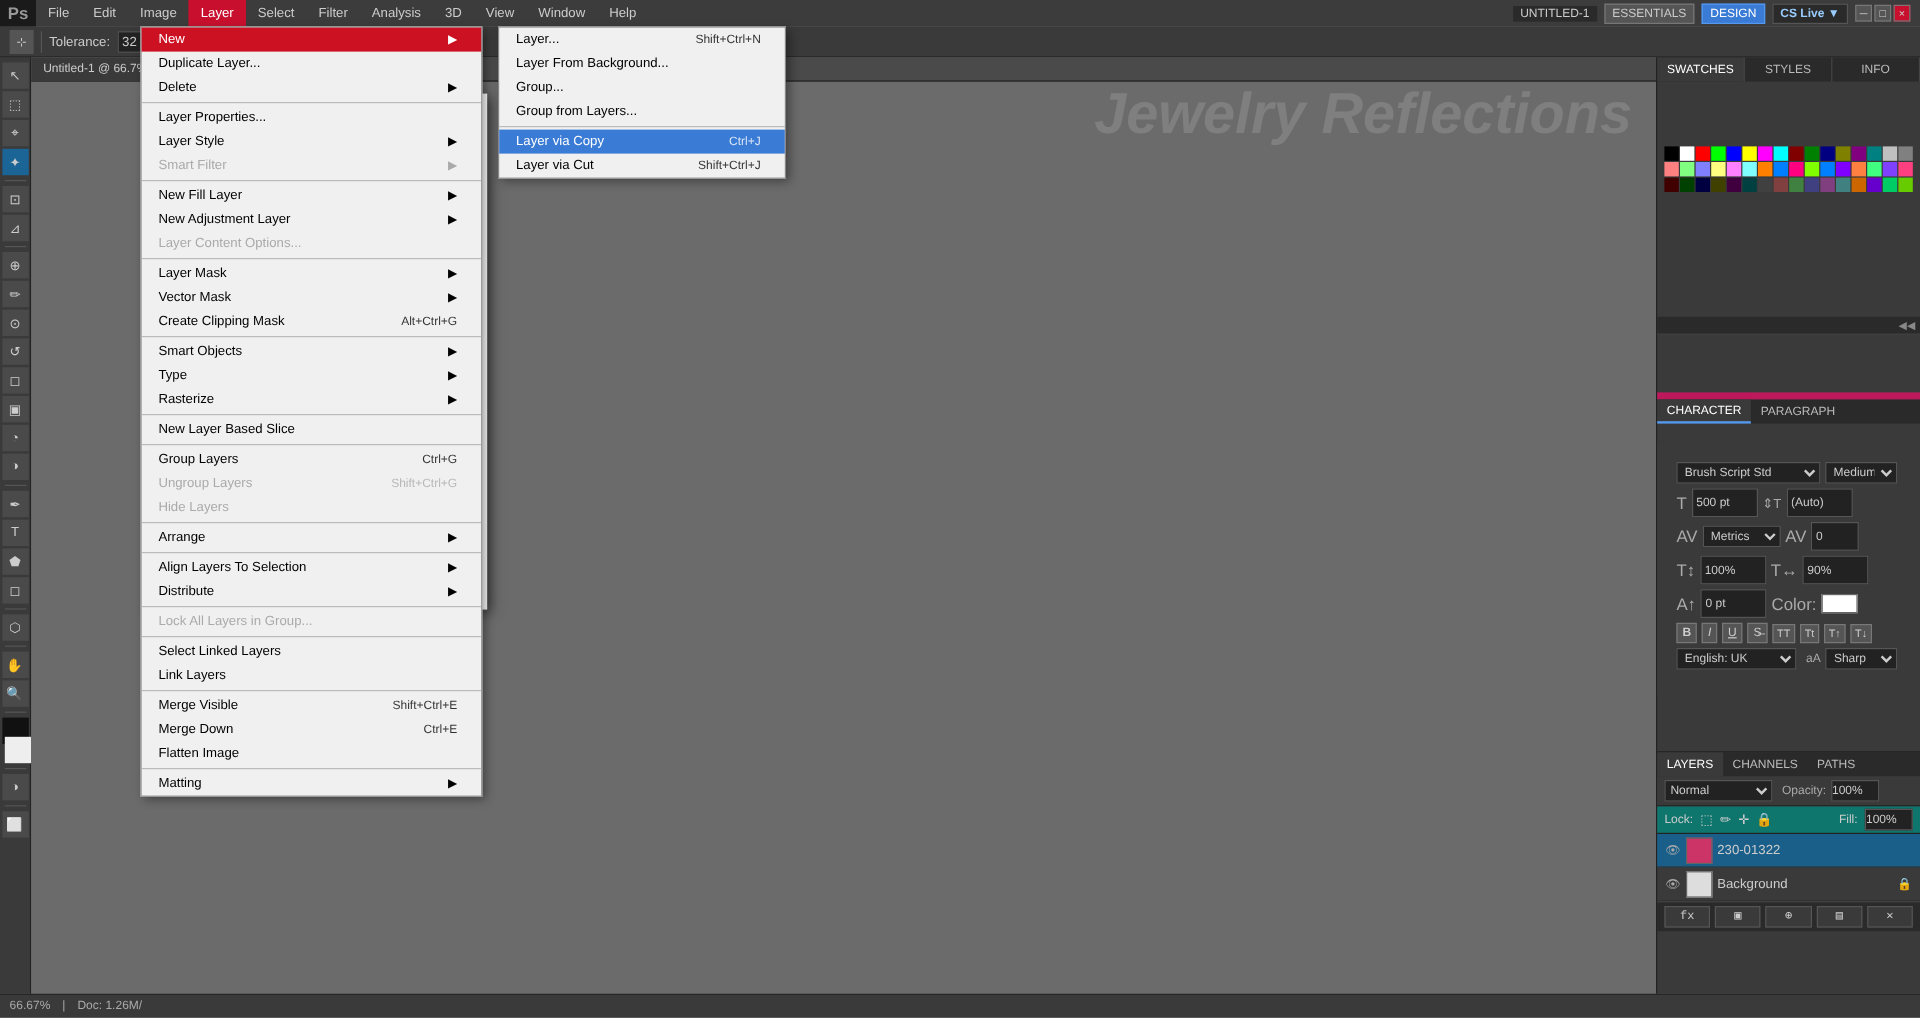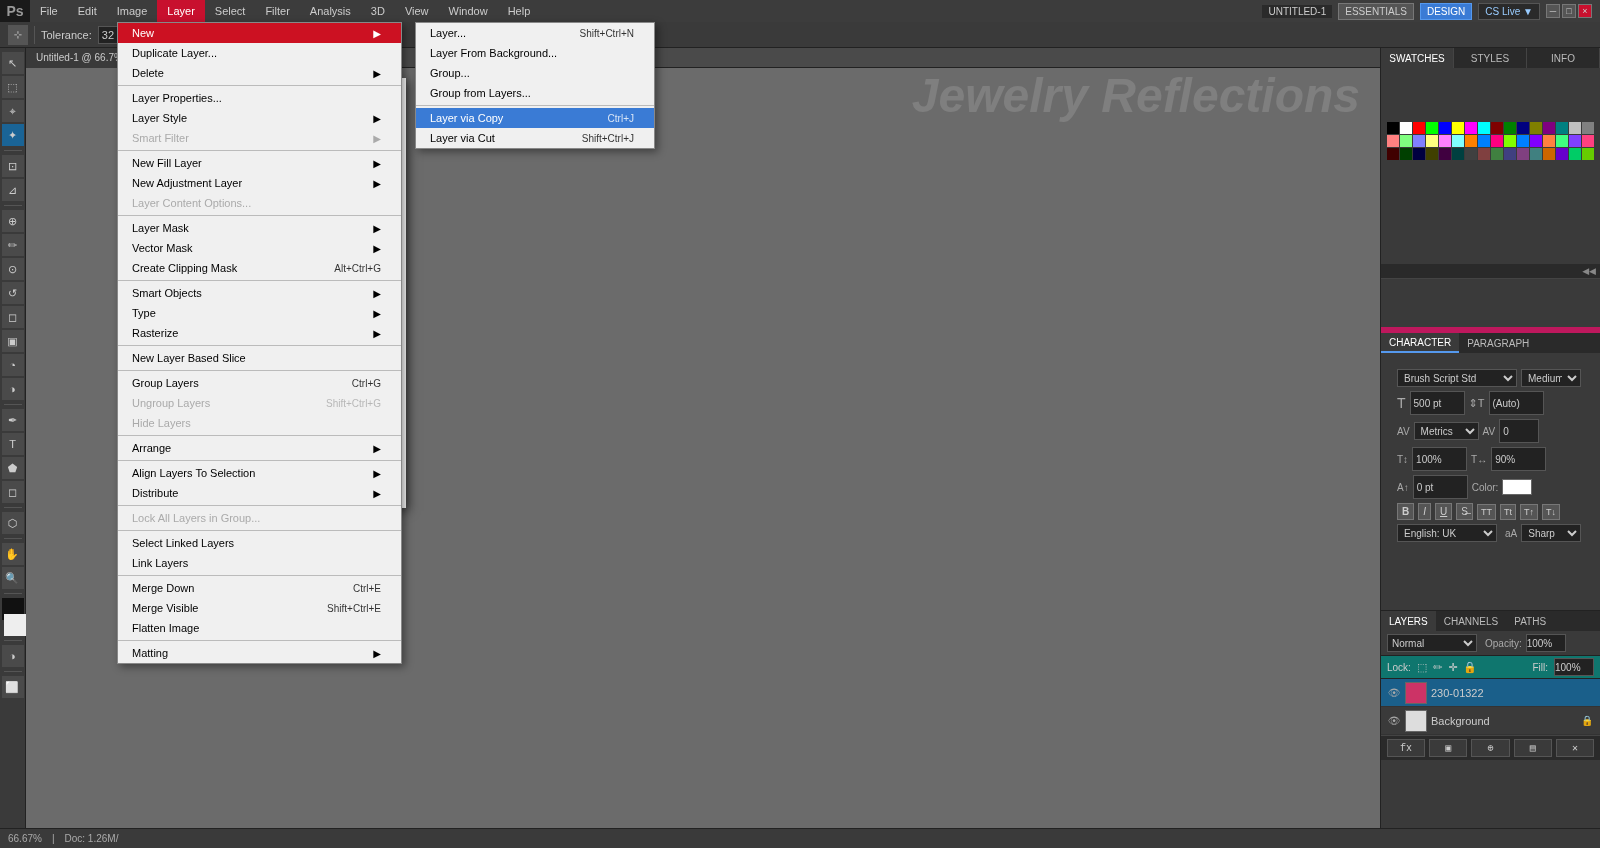--- a/index.html
+++ b/index.html
@@ -76,20 +76,21 @@
       padding: 2px 6px;
       background: #3a7bd5;
       border: 1px solid #5599ee;
     }
     .cs-live-btn {
       color: #9cf;
       font-size: 10px;
       padding: 2px 6px;
       background: #2a2a2a;
       border: 1px solid #555;
+      font-weight: bold;
     }
     .win-controls {
       display: flex;
       gap: 2px;
     }
     .win-btn {
       width: 14px;
       height: 14px;
       display: flex;
       align-items: center;
@@ -282,20 +283,21 @@
       display: flex;
       align-items: center;
       color: #bbb;
       font-size: 10px;
       cursor: pointer;
     }
     .char-tab.active { background: #3a3a3a; color: white; border-bottom: 2px solid #5599ee; }
     .char-content {
       padding: 16px;
       background: #3a3a3a;
+      margin-top: 16px;
     }
     .char-row {
       display: flex;
       align-items: center;
       gap: 4px;
       margin-bottom: 4px;
     }
     .char-select {
       height: 18px;
       background: #222;
@@ -308,21 +310,21 @@
       width: 55px;
       height: 24px;
       background: #222;
       border: 1px solid #555;
       color: #ccc;
       font-size: 10px;
       padding: 0 3px;
     }
     .char-icon {
       color: #aaa;
-      font-size: 10px;
+      font-size: 14px;
     }
 
     
     .layers-panel {
       flex: 1;
       border-top: 1px solid #222;
       display: flex;
       flex-direction: column;
       min-height: 0;
     }
@@ -947,26 +949,26 @@
   </div>
   <div class="dropdown-separator"></div>
   <div class="dropdown-item">
     <span>Select Linked Layers</span>
   </div>
   <div class="dropdown-item">
     <span>Link Layers</span>
   </div>
   <div class="dropdown-separator"></div>
   <div class="dropdown-item">
+    <span>Merge Visible</span>
+    <span class="shortcut">Shift+Ctrl+E</span>
+  </div>
+  <div class="dropdown-item">
     <span>Merge Down</span>
     <span class="shortcut">Ctrl+E</span>
-  </div>
-  <div class="dropdown-item">
-    <span>Merge Visible</span>
-    <span class="shortcut">Shift+Ctrl+E</span>
   </div>
   <div class="dropdown-item">
     <span>Flatten Image</span>
   </div>
   <div class="dropdown-separator"></div>
   <div class="dropdown-item">
     <span>Matting</span>
     <span class="dropdown-arrow">▶</span>
   </div>
 </div>

